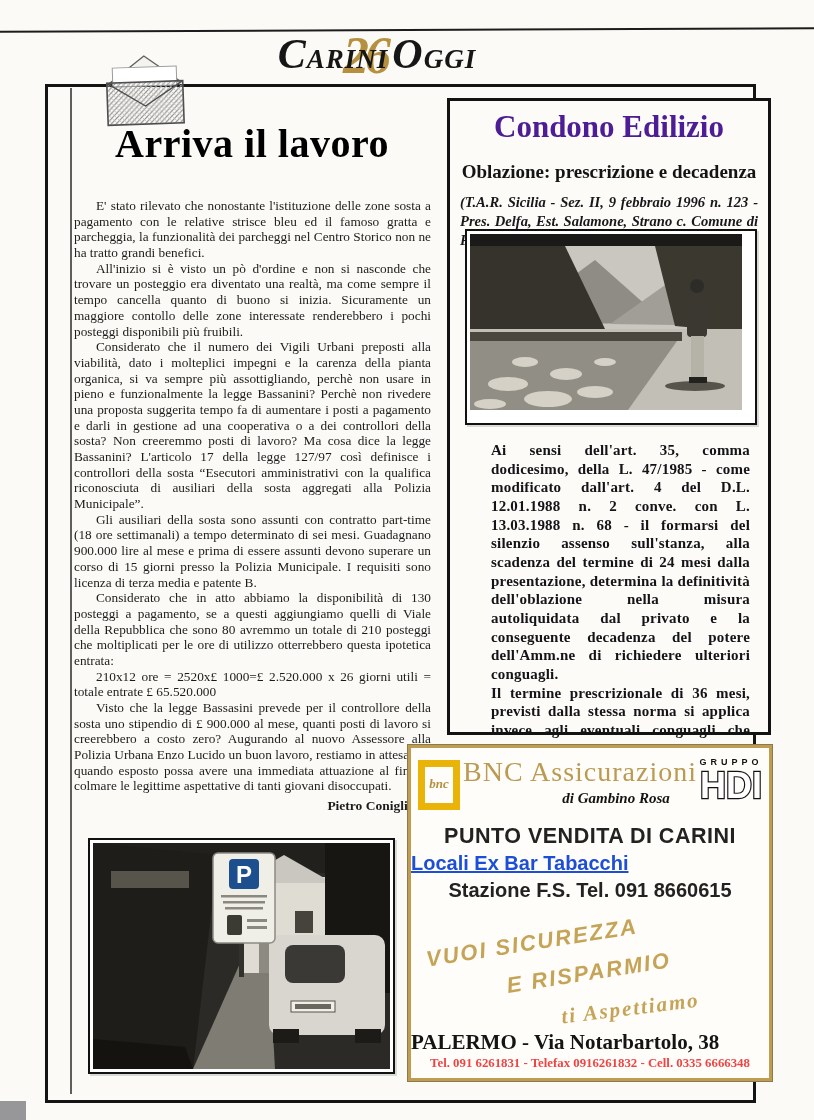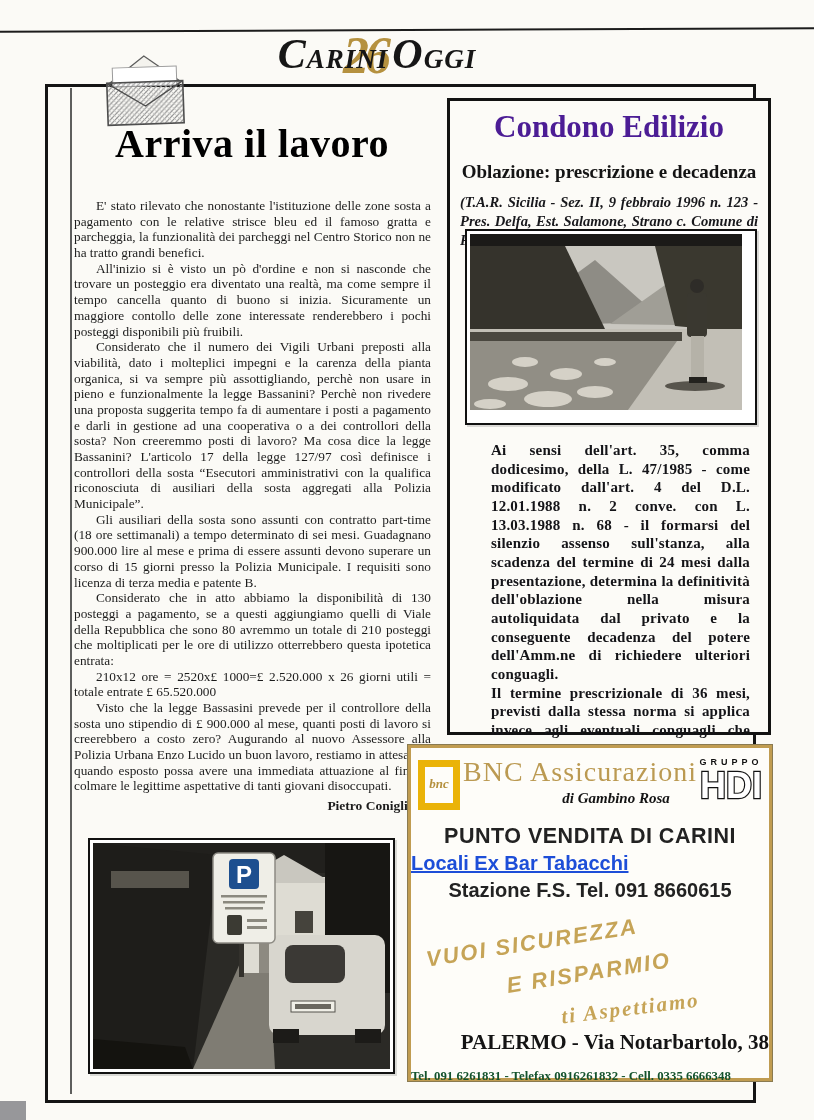--- a/index.html
+++ b/index.html
@@ -77,22 +77,22 @@
     position:absolute;left:120px;top:42px;width:170px;text-align:center;
     font:bold italic 15px "Liberation Serif",serif;color:#131313;
   }
   .hdi-logo{position:absolute;right:6px;top:6px;}
   .ad-line1{position:absolute;left:0;top:76px;width:100%;text-align:center;font:bold 21.5px "Liberation Sans",sans-serif;letter-spacing:.5px;color:#222;}
   .ad-line2{position:absolute;left:0;top:104px;width:100%;text-align:left;font:bold 20px "Liberation Sans",sans-serif;color:#1d4ed8;text-decoration:underline;}
   .ad-line3{position:absolute;left:0;top:131px;width:100%;text-align:center;font:bold 20px "Liberation Sans",sans-serif;color:#222;}
   .slogan1{position:absolute;left:14px;top:182px;transform:rotate(-9deg);font:bold italic 22px "Liberation Sans",sans-serif;color:#c6a457;letter-spacing:2px;}
   .slogan2{position:absolute;left:95px;top:212px;transform:rotate(-9deg);font:bold italic 22px "Liberation Sans",sans-serif;color:#c6a457;letter-spacing:2px;}
   .slogan3{position:absolute;left:150px;top:248px;transform:rotate(-7deg);font:bold italic 21px "Liberation Serif",serif;color:#c6a457;letter-spacing:2px;}
-  .ad-address{position:absolute;left:0;top:282px;width:100%;text-align:right;font:bold 21px "Liberation Serif",serif;color:#141414;}
-  .ad-contacts{position:absolute;left:0;top:308px;width:100%;text-align:left;font:bold 12.8px "Liberation Serif",serif;color:#14532d;margin-top:13px;}
+  .ad-address{position:absolute;left:0;top:282px;width:100%;text-align:left;font:bold 21px "Liberation Serif",serif;color:#141414;}
+  .ad-contacts{position:absolute;left:0;top:308px;width:100%;text-align:center;font:bold 12.8px "Liberation Serif",serif;color:#ef4444;}
 </style>
 </head>
 <body>
 
 <div class="page">
 
   <div class="top-rule"></div>
   <div class="masthead">
     <span class="mast-inner">
       <span class="mast-number">26</span>

